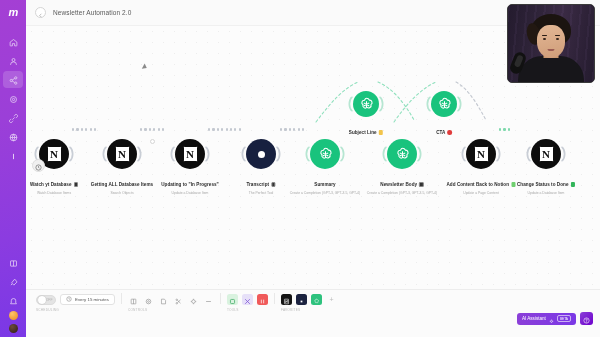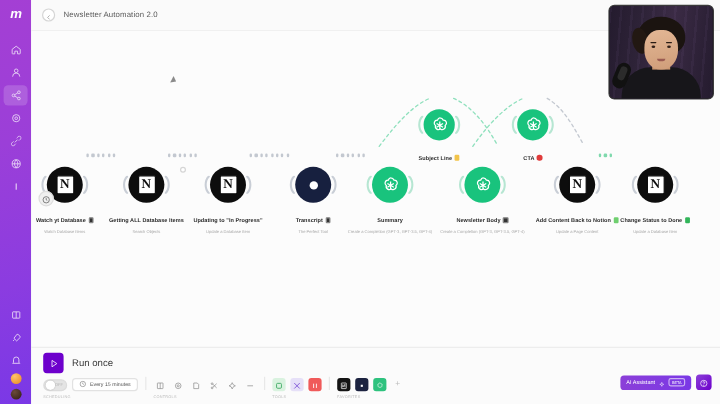--- a/index.html
+++ b/index.html
@@ -678,30 +678,20 @@
           <span class="lbl-badge green"></span>
         </div>
         <div class="lbl-sub">Update a Database Item</div>
       </div>
     </div>
 
   </div>
 
   <div class="bottombar">
 
-    <div class="run-row">
-      <div class="run-btn">
-        <span>
-          <svg viewBox="0 0 24 24" fill="none" stroke="#fff" stroke-width="2" stroke-linejoin="round">
-              <path d="M7 4l12 8-12 8z"></path>
-            </svg>
-        </span>
-      </div>
-      <div class="run-label">Run once</div>
-    </div>
 
     <div class="tools-row">
 
       <div class="tool-group">
         <div class="tool-group-inner">
           <div class="toggle-switch">
             <div class="toggle-knob"></div>
             <div class="toggle-off-text">OFF</div>
           </div>
           <div class="sched-chip">

